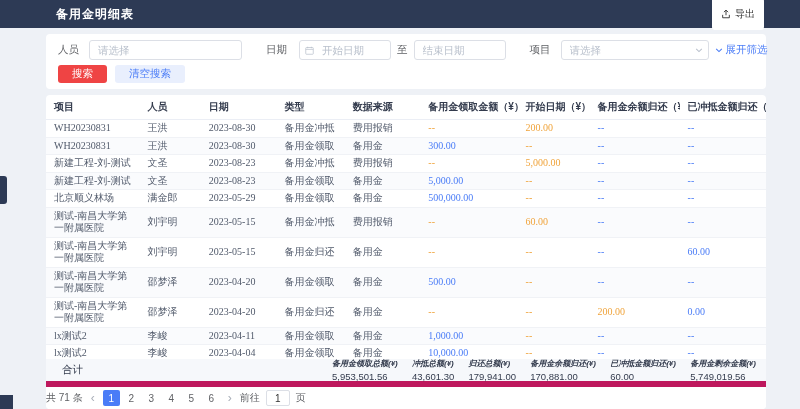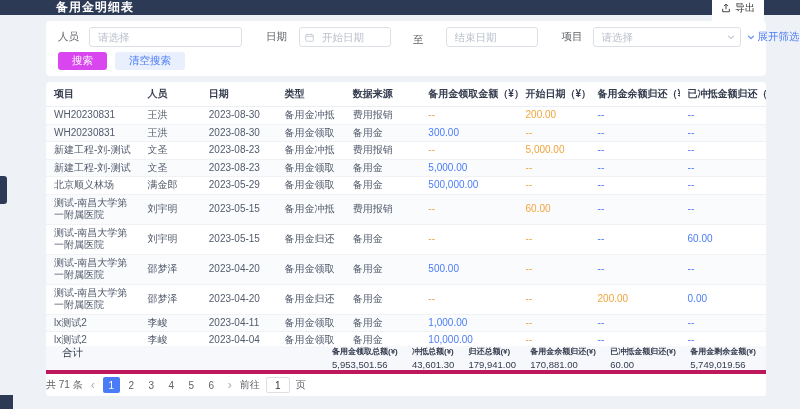--- a/index.html
+++ b/index.html
@@ -5,21 +5,21 @@
   * { box-sizing: border-box; margin: 0; padding: 0; }
   html,body { width: 800px; height: 409px; overflow: hidden; }
   body {
     position: relative;
     background: #eef1f6;
     font-family: "Liberation Sans", sans-serif;
     color: #515a6b;
   }
   
   .topbar {
-    height: 15px; background: #2d3a55; display: flex; align-items: center;
+    height: 28px; background: #2d3a55; display: flex; align-items: center;
     padding-left: 56px; padding-right: 36px;
   }
   .topbar .title { color: #fff; font-size: 12px; font-weight: bold; letter-spacing: 1px; }
   .export-btn {
     margin-left: auto; background: #fff; border: none; border-radius: 3px;
     height: 18px; padding: 16px 9px; font-size: 10px; color: #333;
     display: flex; align-items: center; gap: 4px; cursor: pointer;
     font-family: "Liberation Sans", sans-serif;
   }
   
@@ -29,64 +29,64 @@
   .filter-card { padding: 6px 12px; }
   .filter-row { display: flex; align-items: center; height: 20px; gap: 6px; }
   .flabel { font-size: 10.5px; color: #606266; margin-right: 4px; white-space: nowrap; }
   .f-input {
     border: 1px solid #dcdfe6; border-radius: 3px; height: 20px;
     font-size: 10.5px; padding: 0 8px; color: #333; outline: none;
     font-family: "Liberation Sans", sans-serif;
   }
   .f-input::placeholder { color: #b9c0cc; }
   .person-input { width: 168px; }
-  .date-box { display: flex; align-items: flex-end; gap: 20px; margin-left: 2px; }
+  .date-box { display: flex; align-items: center; gap: 4px; margin-left: 2px; }
   .date-input { width: 92px; padding-left: 22px; }
   .date-wrap { position: relative; display: flex; align-items: center; }
   .date-wrap .cal { position: absolute; left: 6px; color: #b9c0cc; display: flex; }
   .to-label { font-size: 10.5px; color: #606266; padding: 0 2px; }
   .select-wrap { position: relative; display: flex; align-items: center; }
   .account-input { width: 148px; padding-right: 20px; }
   .select-wrap .chev { position: absolute; right: 6px; color: #b9c0cc; display: flex; }
   .expand-link {
     margin-left: auto; color: #4a7cf7; font-size: 10.5px; display: flex;
     align-items: center; gap: 3px; cursor: pointer; white-space: nowrap;
   }
   .btn-row { display: flex; gap: 8px; margin-top: 5px; height: 18px; }
   .btn {
     border: none; border-radius: 3px; height: 18px; font-size: 10.5px;
     padding: 0 14px; cursor: pointer; font-family: "Liberation Sans", sans-serif;
   }
-  .btn-primary { background: #d946ef; color: #fff; }
+  .btn-primary { background: #ef4444; color: #fff; }
   .btn-plain   { background: #e9effd; color: #4a7cf7; }
   
   .table-card { margin-top: 6px; height: 314px; overflow: hidden; display: flex; flex-direction: column; }
   table { width: 100%; border-collapse: collapse; table-layout: fixed; }
   th {
     text-align: left; font-size: 10px; color: #333b4d; font-weight: bold;
     padding: 5px 8px; border-bottom: 1px solid #ebeef5; white-space: nowrap; overflow: hidden;
   }
   td {
     font-size: 10px; color: #515a6b; padding: 2px 8px;
     border-bottom: 1px solid #f0f2f6; line-height: 1.25; vertical-align: middle;
     overflow: hidden;
   }
   tbody tr:nth-child(even) td { background: #fafbfd; }
   .c-b { color: #4a7cf7; }
   .c-o { color: #f0a43c; }
-  .rows-viewport { height: 240px; overflow: hidden; }
+  .rows-viewport { height: 240px; overflow: hidden; font-family: Liberation Serif, serif; }
   
   .summary {
-    height: 28px; background: #f6f8fb; display: flex; 
-    padding: 0 10px 0 16px; border-bottom: 4px solid #be185d;
+    height: 28px; background: #f6f8fb; display: flex; align-items: center;
+    padding: 0 10px 0 16px; border-bottom: 6px solid #be185d;
   }
   .sum-label { font-size: 10.5px; color: #333b4d; }
   .sum-items { margin-left: auto; width: 424px; display: flex; justify-content: space-between; }
   .sum-item { text-align: left; }
-  .sum-l { font-size: 8px; font-weight: bold; color: #333b4d; white-space: nowrap; }
+  .sum-l { font-size: 8px; font-weight: bold; color: #333b4d; white-space: nowrap; font-style: italic; }
   .sum-v { font-size: 9.5px; color: #333b4d; margin-top: 2px; white-space: nowrap; }
   
   .pagination {
     height: 22px; display: flex; align-items: center; justify-content: flex-start;
     gap: 6px; font-size: 10px; color: #606266; background: #fff;
   }
   .pg-arrow {
     border: none; background: transparent; color: #a8aeb8; font-size: 12px;
     cursor: pointer; line-height: 14px; padding: 0 2px;
   }

